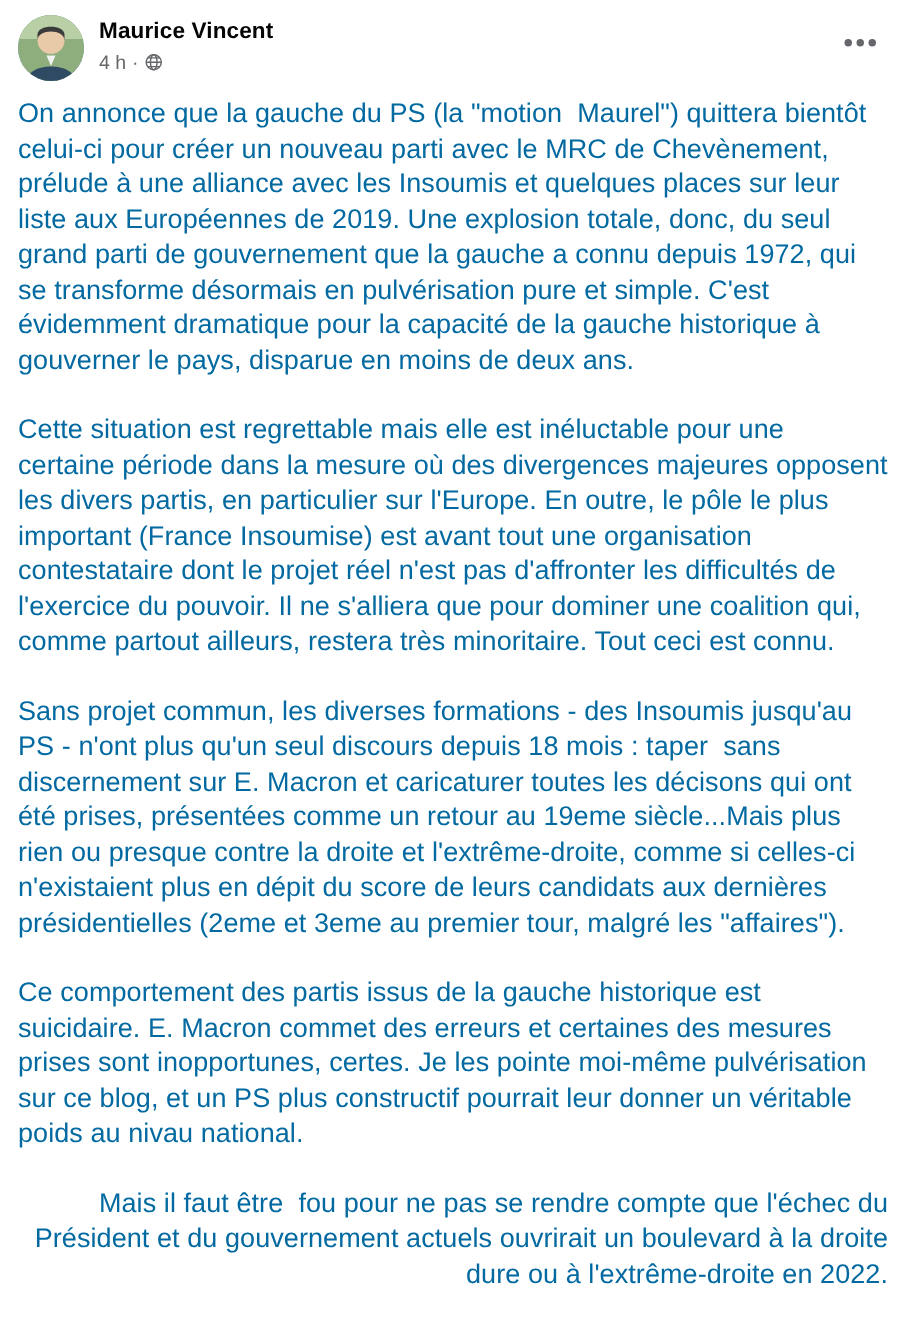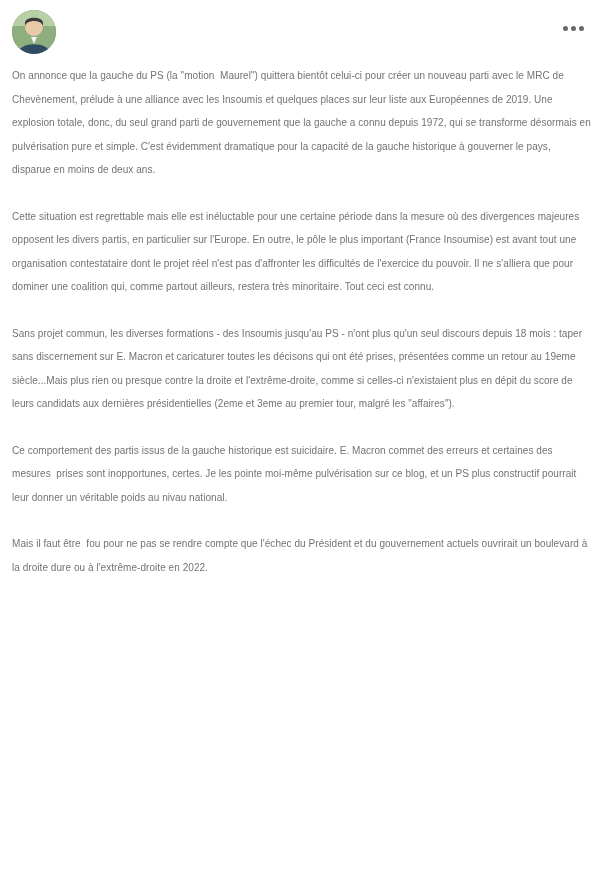--- a/index.html
+++ b/index.html
@@ -79,51 +79,68 @@
   }
   .menu-dots span {
     display: block;
     width: 5px;
     height: 5px;
     border-radius: 50%;
     background: #65676b;
     margin: 0 1.5px;
   }
   .post-body {
-    font-size: 10px;
+    font-size: 18px;
     line-height: 23.5px;
-    color: #737373;
+    color: #0369a1;
     letter-spacing: 0.05px;
   }
   .post-body p {
     margin: 0 0 23px 0;
     white-space: pre-wrap;
   }
   .post-body p:last-child {
     margin-bottom: 0;
+    text-align: right;
   }
 </style>
 </head>
 <body>
 
 <div class="post">
 
   <div class="post-header">
 
     <div class="avatar">
       <svg width="44" height="44" viewBox="0 0 44 44">
         <rect x="0" y="0" width="44" height="44" fill="#8fae7e"></rect>
         <rect x="0" y="0" width="44" height="16" fill="#b9cfa6"></rect>
         <circle cx="22" cy="17" r="9" fill="#e8c9a8"></circle>
         <path d="M13 17 C13 9, 31 9, 31 17 L31 13 C31 6, 13 6, 13 13 Z" fill="#3b3b3b"></path>
         <path d="M6 44 C6 31, 38 31, 38 44 Z" fill="#2f4a63"></path>
         <path d="M19 27 L22 34 L25 27 Z" fill="#f2f2f2"></path>
       </svg>
     </div>
 
+    <div class="header-text">
+      <div class="author-name">Maurice Vincent</div>
+      <div class="meta-row">
+        <span>4 h</span>
+        <span class="meta-sep">·</span>
+        <span class="globe-icon">
+          <svg width="13" height="13" viewBox="0 0 16 16" fill="none" stroke="#65676b" stroke-width="1.2">
+            <circle cx="8" cy="8" r="6.2"></circle>
+            <ellipse cx="8" cy="8" rx="2.7" ry="6.2"></ellipse>
+            <line x1="1.9" y1="8" x2="14.1" y2="8"></line>
+            <line x1="3" y1="4.4" x2="13" y2="4.4"></line>
+            <line x1="3" y1="11.6" x2="13" y2="11.6"></line>
+          </svg>
+        </span>
+      </div>
+    </div>
 
     <div class="menu-dots">
       <span></span>
       <span></span>
       <span></span>
     </div>
   </div>
 
   <div class="post-body">
     <p>On annonce que la gauche du PS (la "motion  Maurel") quittera bientôt celui-ci pour créer un nouveau parti avec le MRC de Chevènement, prélude à une alliance avec les Insoumis et quelques places sur leur liste aux Européennes de 2019. Une explosion totale, donc, du seul grand parti de gouvernement que la gauche a connu depuis 1972, qui se transforme désormais en pulvérisation pure et simple. C'est évidemment dramatique pour la capacité de la gauche historique à gouverner le pays, disparue en moins de deux ans.</p>

